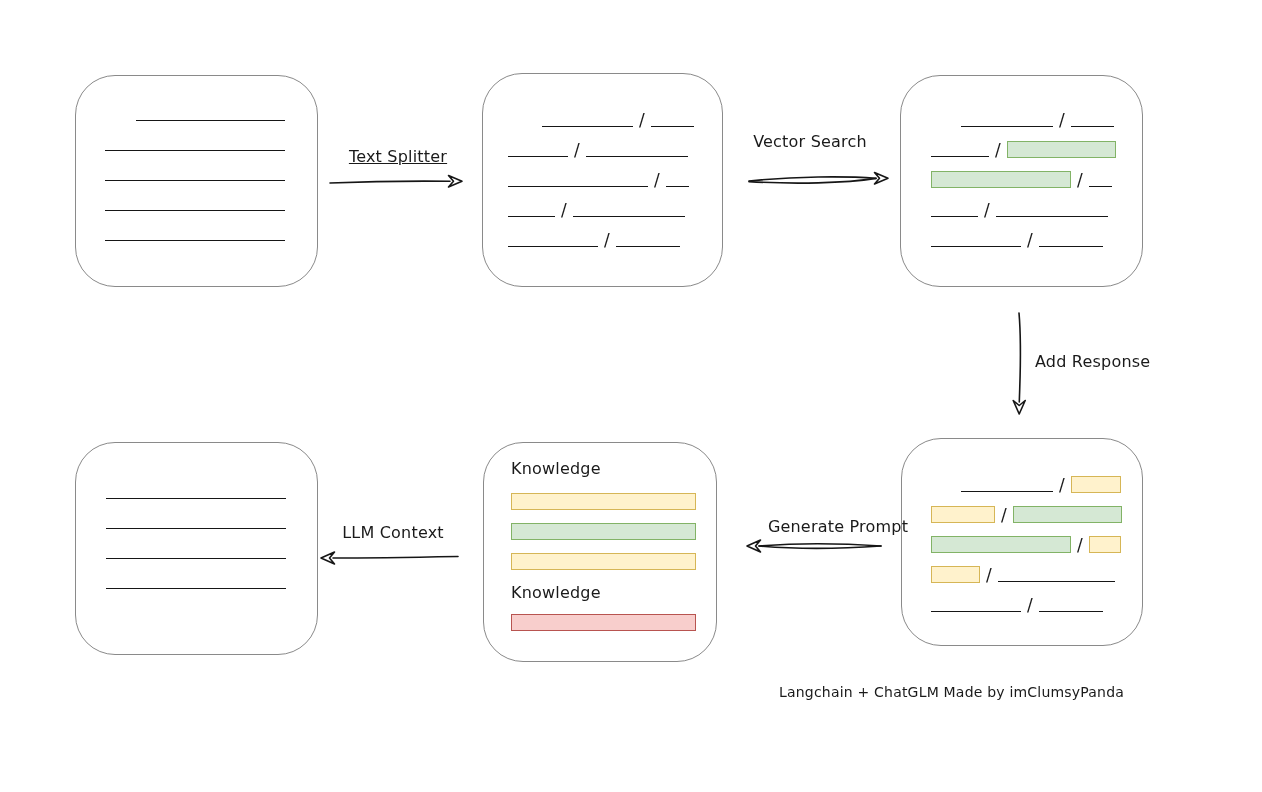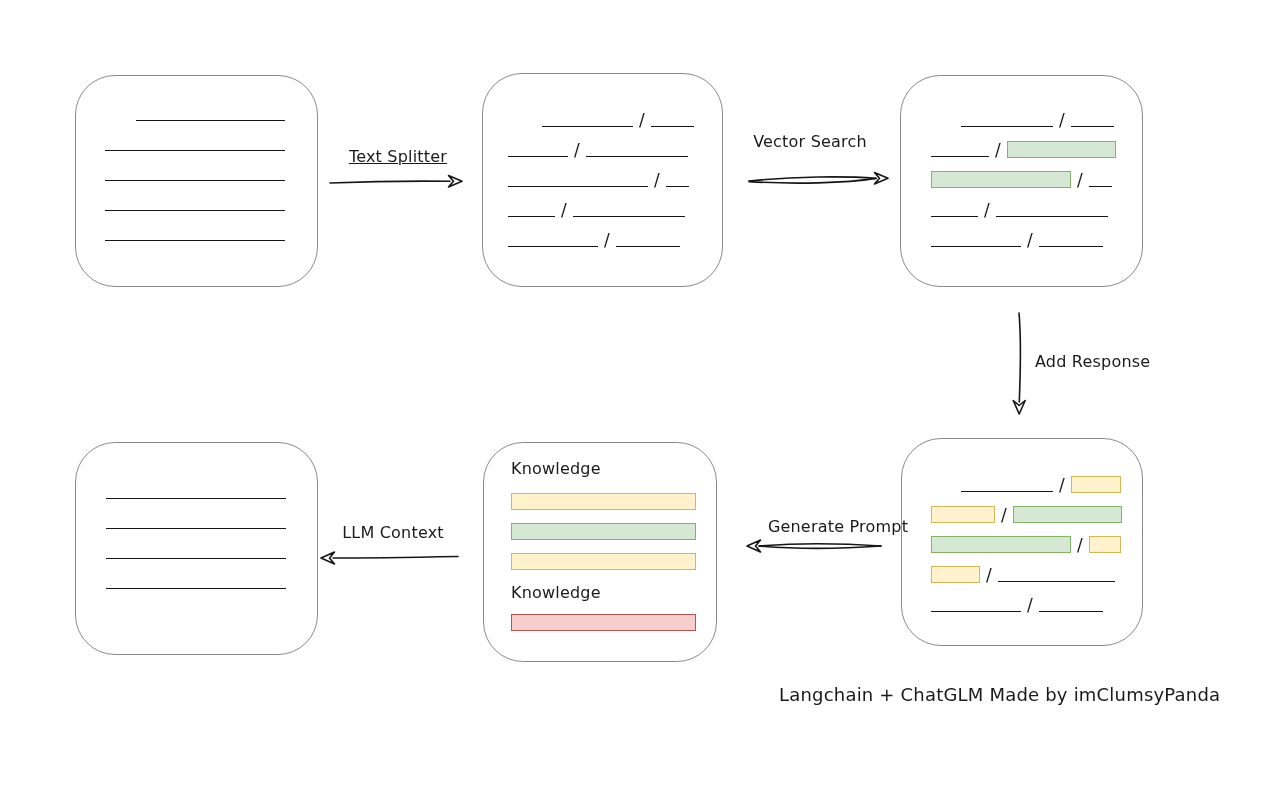--- a/index.html
+++ b/index.html
@@ -11,21 +11,21 @@
     position:absolute;border:1px solid #8a8a8a;border-radius:40px;background:#ffffff;
     box-sizing:border-box;
   }
   .segrow{display:flex;align-items:flex-end;height:30px;}
   .seg-line{height:0;border-bottom:1.7px solid #161616;margin-bottom:1px;}
   .seg-chunk{height:15px;border:1px solid;box-sizing:content-box;}
   .slash{font-size:17px;line-height:15px;margin:0 6px;font-weight:500;}
   .heading{font-size:16px;font-weight:500;letter-spacing:.2px;}
   .bar{height:15px;width:183px;border:1px solid;margin-bottom:13px;}
   .label{position:absolute;font-size:16px;font-weight:500;text-align:center;letter-spacing:.2px;white-space:nowrap;}
-  #caption{position:absolute;left:779px;top:684px;font-size:18px;font-weight:500;letter-spacing:.2px;white-space:nowrap;}
+  #caption{position:absolute;left:779px;top:684px;font-size:14px;font-weight:500;letter-spacing:.2px;white-space:nowrap;}
   #arrows{position:absolute;left:0;top:0;pointer-events:none;}
   #arrows path{stroke:#161616;stroke-width:1.6;fill:none;stroke-linecap:round;}
   #arrows path.head{fill:#ffffff;stroke-linejoin:round;}
   
   #box-document{left:75px;top:75px;width:243px;height:212px;padding:16px 0 0 29px;}
   #box-chunks{left:482px;top:73px;width:241px;height:214px;padding:24px 0 0 25px;}
   #box-matched{left:900px;top:75px;width:243px;height:212px;padding:22px 0 0 30px;}
   #box-context{left:901px;top:438px;width:242px;height:208px;padding:24px 0 0 29px;}
   #box-prompt{left:483px;top:442px;width:234px;height:220px;padding:16px 0 0 27px;}
   #box-answer{left:75px;top:442px;width:243px;height:213px;padding:25px 0 0 30px;}

